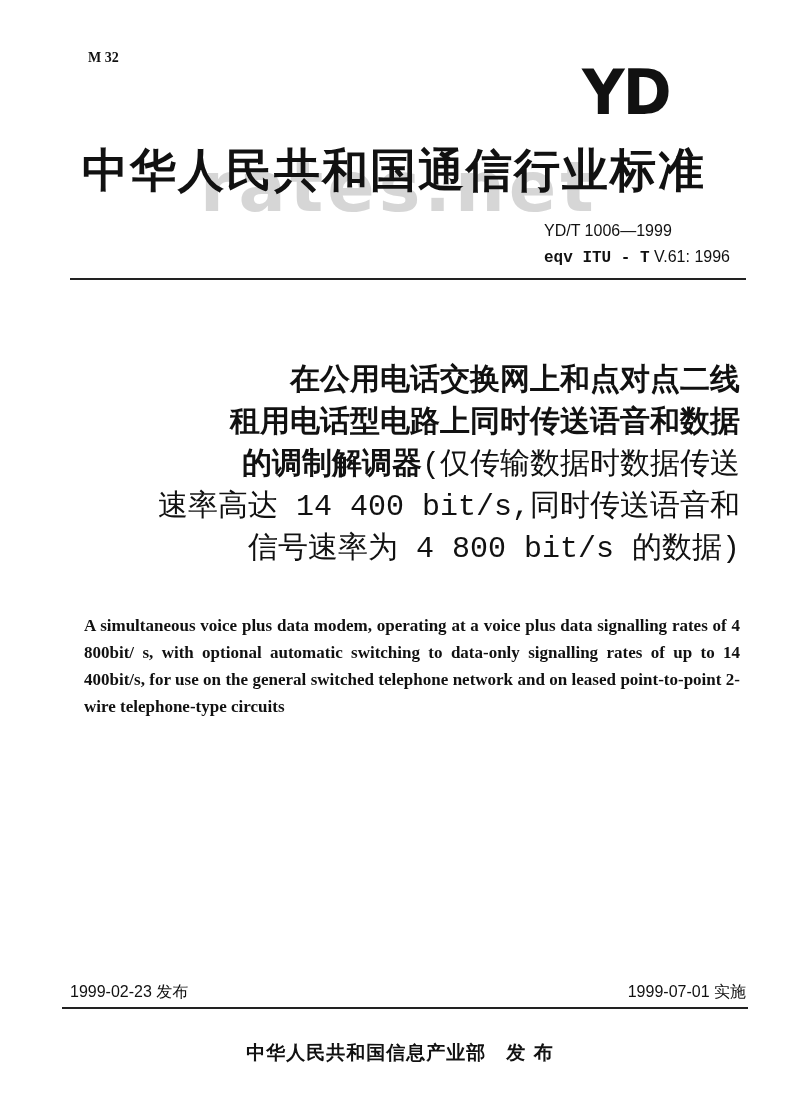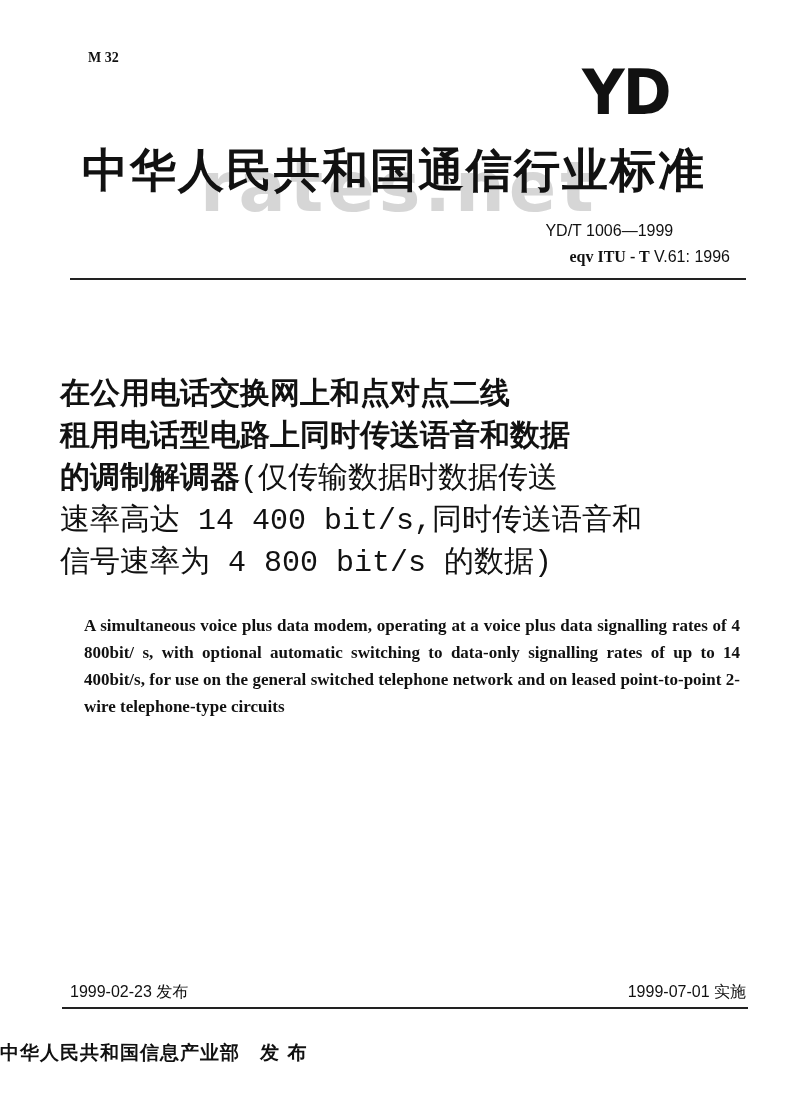--- a/index.html
+++ b/index.html
@@ -3,30 +3,30 @@
 <meta charset="utf-8">
 <style>
   html, body { margin: 0; padding: 0; background: #ffffff; }
   body { width: 800px; height: 1109px; position: relative; overflow: hidden; color: #111; }
   .abs { position: absolute; }
   .code { left: 88px; top: 50px; font-family: "Liberation Serif", serif; font-weight: bold; font-size: 14px; }
   .logo { left: 582px; top: 62px; font-family: "DejaVu Sans", sans-serif; font-weight: bold; font-size: 62px; letter-spacing: -2px; transform: scaleX(0.95); transform-origin: left top; line-height: 1; }
   .org { left: 82px; top: 140px; width: 660px; font-family: "DejaVu Sans", sans-serif; font-weight: bold; font-size: 46px; letter-spacing: 2px; line-height: 60px; white-space: nowrap; }
   .watermark { left: 200px; top: 152px; font-family: "DejaVu Sans", sans-serif; font-weight: bold; font-size: 70px; color: rgba(180,180,180,0.55); letter-spacing: 4px; line-height: 1; }
   .stdno { right: 70px; top: 218px; font-family: "Liberation Sans", sans-serif; font-size: 16px; line-height: 26px; }
-  .stdno .a { font-family: Liberation Serif, serif; font-weight: bold; margin-left: 24px; }
+  .stdno .a { font-family: Liberation Mono, monospace; font-weight: bold; }
   .rule-top { left: 70px; top: 278px; width: 676px; height: 2px; background: #222; }
-  .title-cn { left: 60px; top: 358px; width: 680px; text-align: left; font-family: "DejaVu Sans", sans-serif; font-size: 30px; line-height: 42px; margin-top: 14px; }
+  .title-cn { left: 60px; top: 358px; width: 680px; text-align: right; font-family: "DejaVu Sans", sans-serif; font-size: 30px; line-height: 42px; }
   .title-cn .b { font-weight: bold; }
   .title-cn .s { font-family: Liberation Mono, monospace; font-weight: normal; }
   .title-en { left: 84px; top: 612px; width: 656px; font-family: "Liberation Serif", serif; font-weight: bold; font-size: 17px; line-height: 27px; text-align: justify; }
   .date-left { left: 70px; top: 982px; font-family: "Liberation Sans", sans-serif; font-size: 16px; }
   .date-right { right: 54px; top: 982px; font-family: "Liberation Sans", sans-serif; font-size: 16px; text-align: center; }
   .rule-bottom { left: 62px; top: 1007px; width: 686px; height: 2px; background: #222; }
-  .issuer { left: 0; top: 1040px; width: 800px; font-family: "DejaVu Sans", sans-serif; font-weight: bold; font-size: 19px; letter-spacing: 1px; }
+  .issuer { left: 0; top: 1040px; width: 800px; text-align: center; font-family: "DejaVu Sans", sans-serif; font-weight: bold; font-size: 19px; letter-spacing: 1px; }
 </style>
 </head>
 <body>
 
 <div class="abs code">M 32</div>
 <div class="abs logo">YD</div>
 <div class="abs watermark">rates.net</div>
 <div class="abs org">中华人民共和国通信行业标准</div>
 
 <div class="abs stdno">

